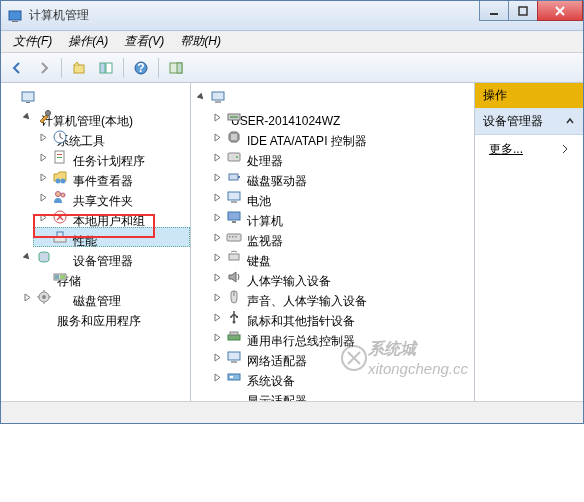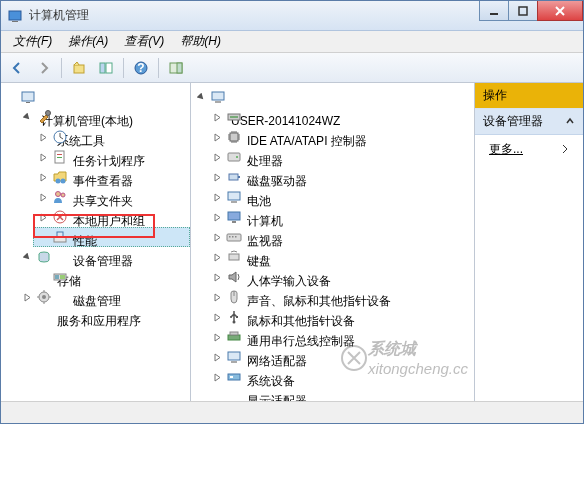--- a/index.html
+++ b/index.html
@@ -455,21 +455,21 @@
                     <svg width="9" height="9">
                       <path d="M2 1 L7 4.5 L2 8 Z" fill="none" stroke="#777"></path>
                     </svg>
                   </span>
                   <span class="node-icon">
                     <svg width="16" height="16">
                       <path d="M3 6 L6 6 L10 3 L10 13 L6 10 L3 10 Z" fill="#aaa" stroke="#666"></path>
                       <path d="M12 5 Q14 8 12 11" fill="none" stroke="#666"></path>
                     </svg>
                   </span>
-                  <span class="node-label">声音、鼠标和其他指针设备</span>
+                  <span class="node-label">声音、人体学输入设备</span>
                 </div>
               </li>
             <li>
                 <div class="node">
                   <span class="expander">
                     <svg width="9" height="9">
                       <path d="M2 1 L7 4.5 L2 8 Z" fill="none" stroke="#777"></path>
                     </svg>
                   </span>
                   <span class="node-icon">

